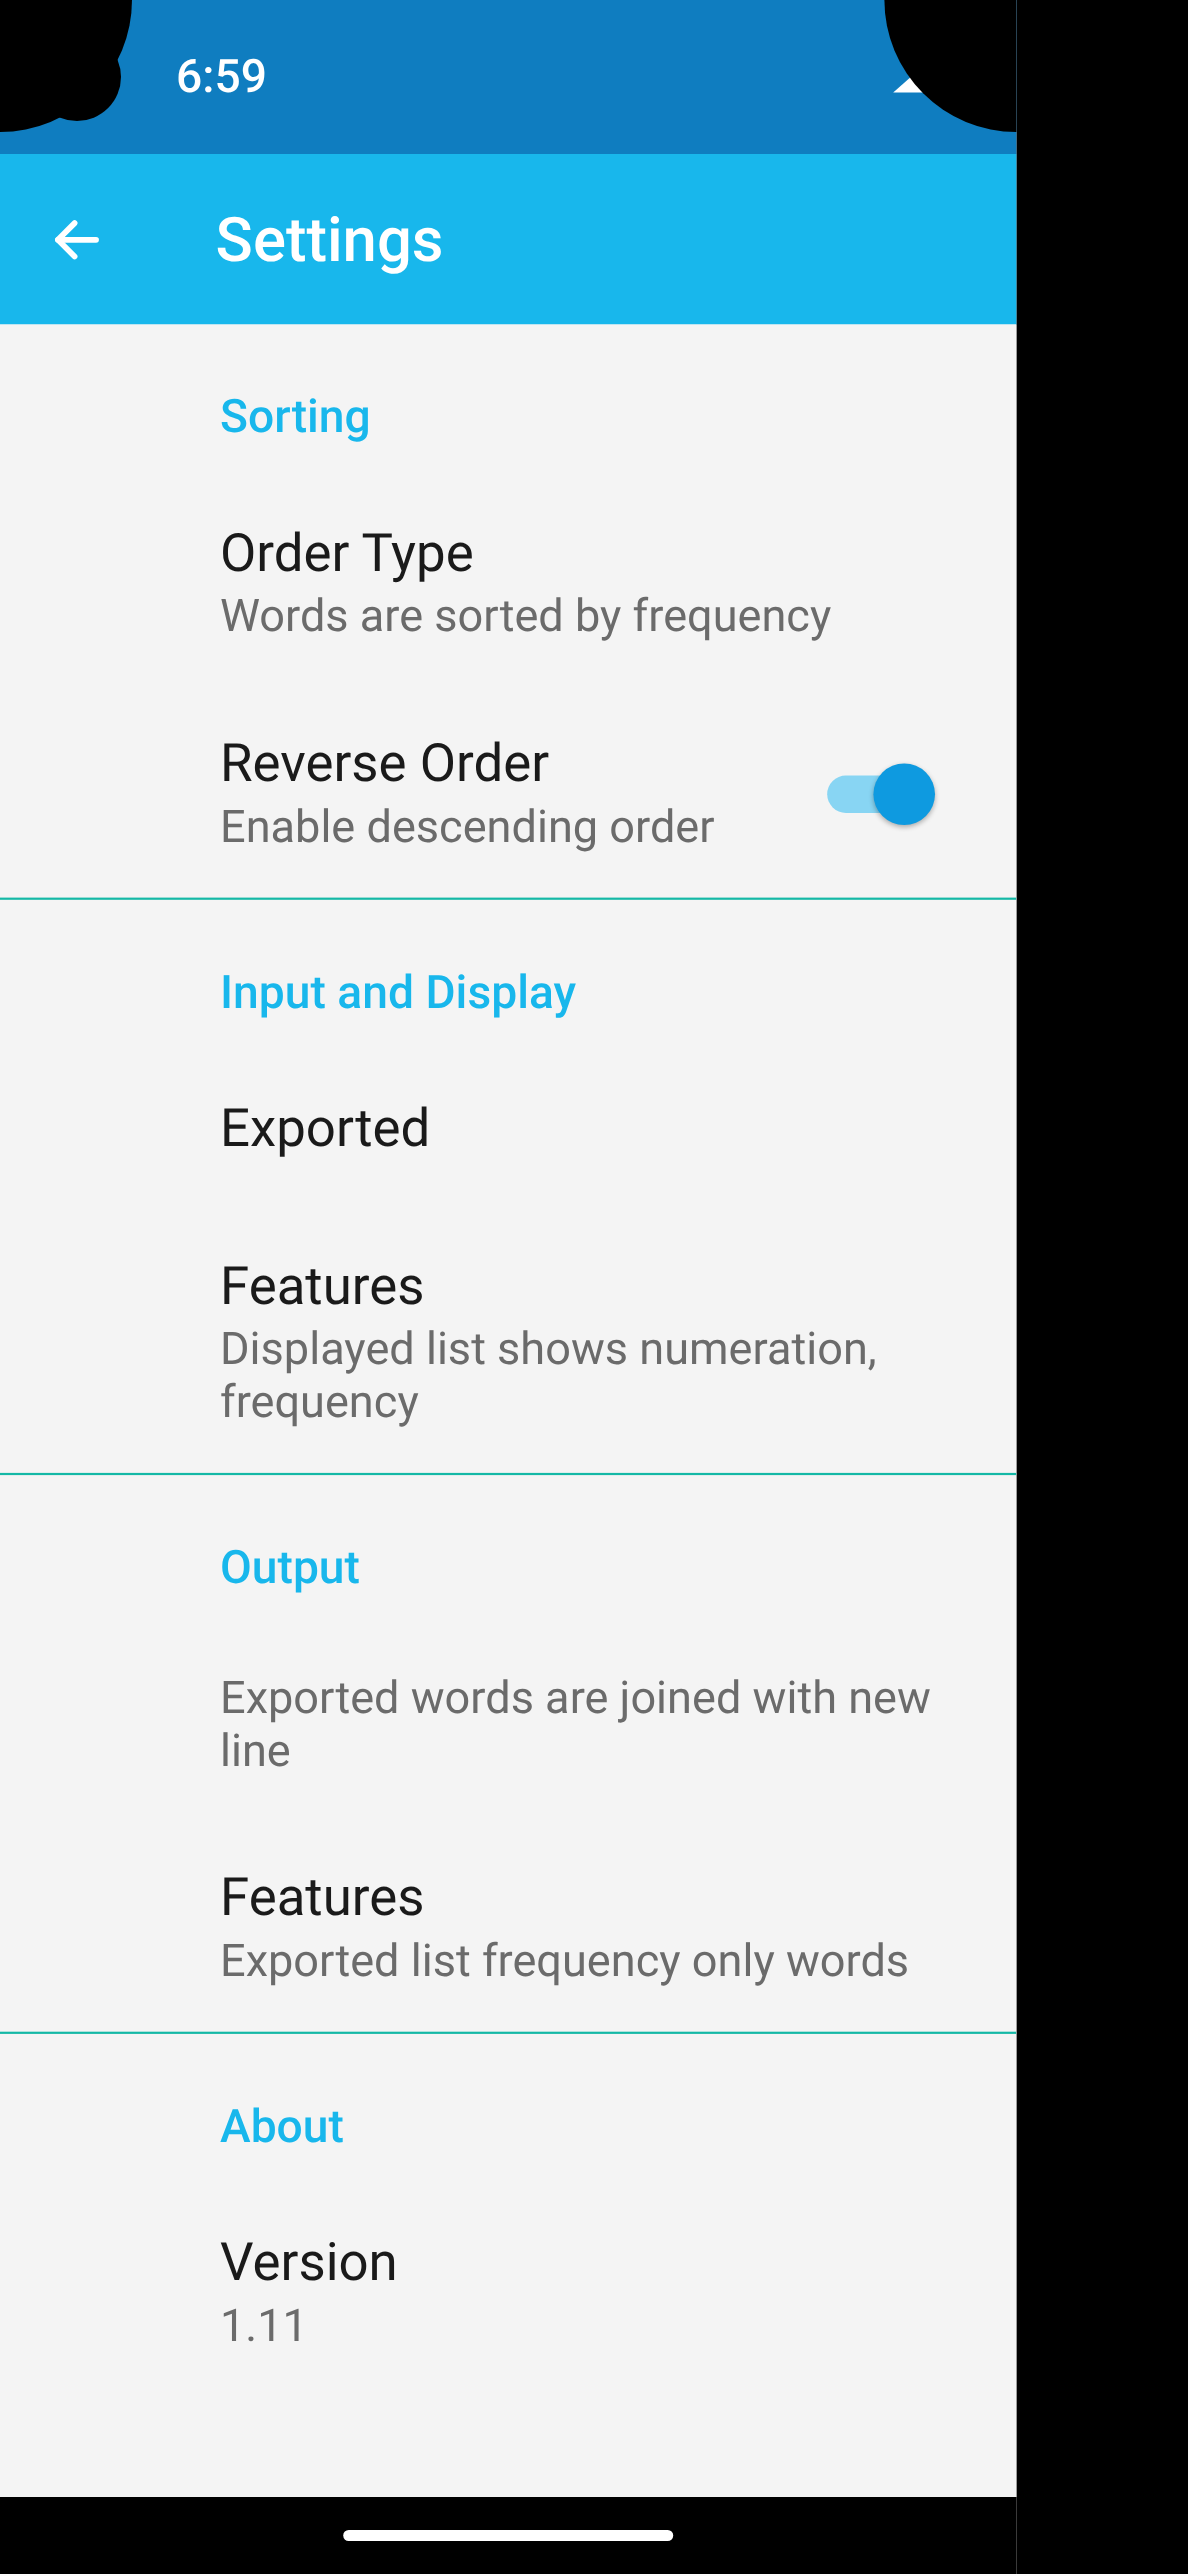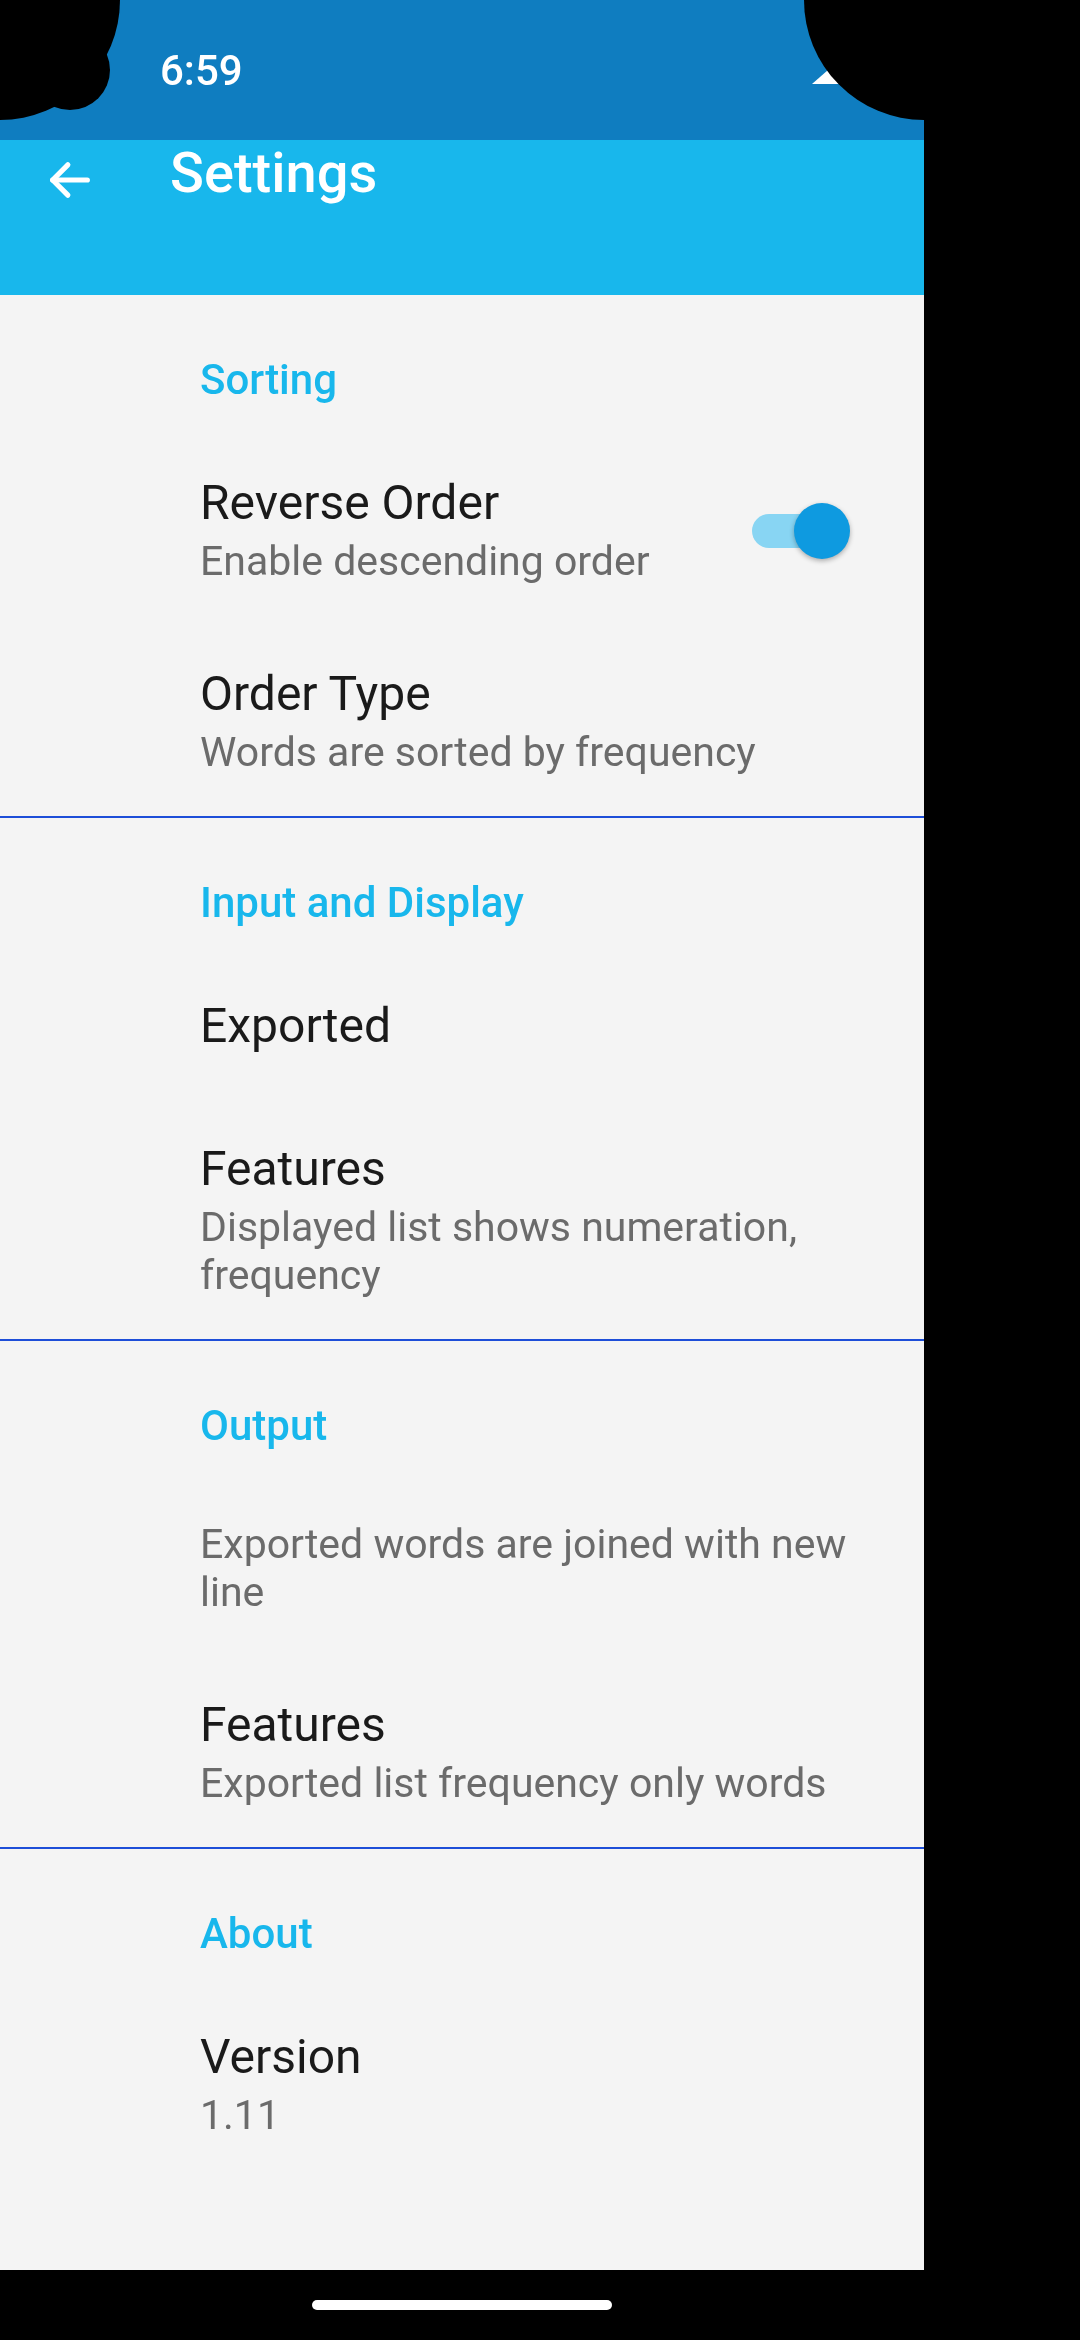--- a/index.html
+++ b/index.html
@@ -46,41 +46,42 @@
     border-left: 32px solid transparent;
     border-bottom: 28px solid #fff;
     position: relative;
   }
   
   .app-bar {
     height: 155px;
     background: #18b7ec;
     color: #fff;
     display: flex;
+    align-items: center;
     padding: 0 30px;
-    gap: 60px;
+    gap: 86px;
   }
   .back-btn {
     width: 80px; height: 80px;
     display: flex; align-items: center; justify-content: center;
     color: #fff;
     cursor: pointer;
   }
   .app-title {
     font-size: 56px;
     font-weight: 500;
   }
   
   .content {
     flex: 1;
     background: #f4f4f4;
     overflow: hidden;
   }
   .section {
-    border-bottom: 2px solid #1d4ed8;
+    border-bottom: 2px solid #14b8a6;
   }
   .section:last-child { border-bottom: none; }
   .section-header {
     color: #18b7ec;
     font-size: 42px;
     font-weight: 500;
     padding: 60px 0 30px 200px;
   }
   .row {
     padding: 40px 60px 40px 200px;
@@ -177,35 +178,35 @@
     <div class="app-title">Settings</div>
   </div>
 
   <div class="content">
 
     <div class="section">
       <div class="section-header">Sorting</div>
 
       <div class="row">
         <div class="row-text">
+          <div class="row-title">Order Type</div>
+          <div class="row-sub">Words are sorted by frequency</div>
+        </div>
+      </div>
+
+      <div class="row">
+        <div class="row-text">
           <div class="row-title">Reverse Order</div>
           <div class="row-sub">Enable descending order</div>
         </div>
         <div class="switch">
           <div class="switch-track"></div>
           <div class="switch-thumb"></div>
         </div>
       </div>
-
-      <div class="row">
-        <div class="row-text">
-          <div class="row-title">Order Type</div>
-          <div class="row-sub">Words are sorted by frequency</div>
-        </div>
-      </div>
     </div>
 
     <div class="section">
       <div class="section-header">Input and Display</div>
 
       <div class="row">
         <div class="row-text">
           <div class="row-title">Exported</div>
         </div>
       </div>

